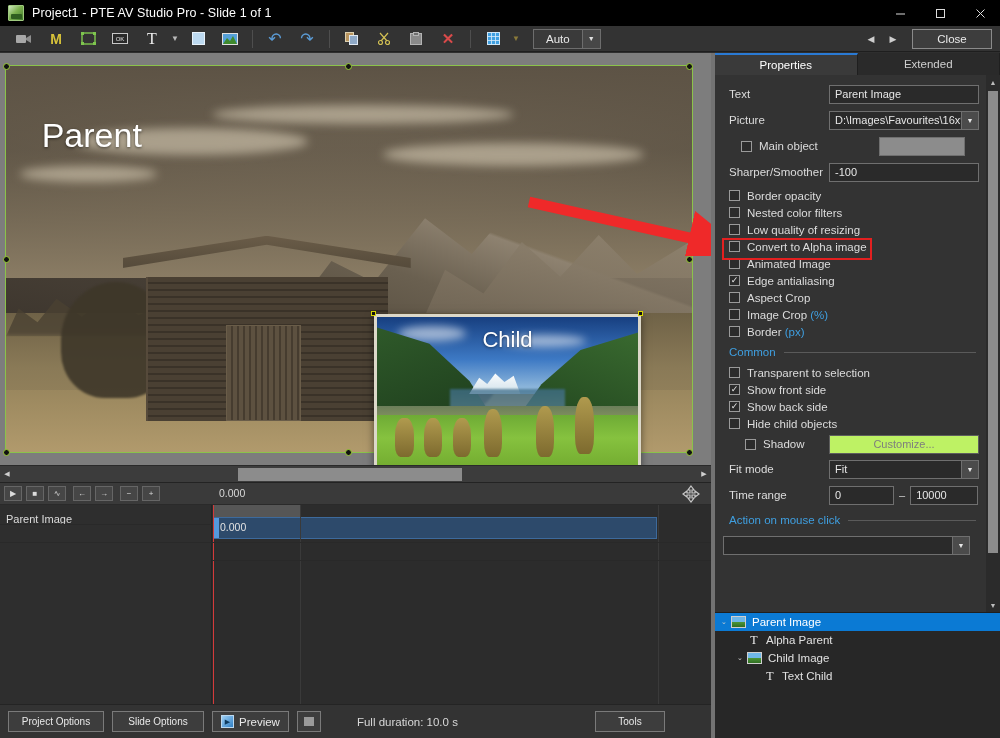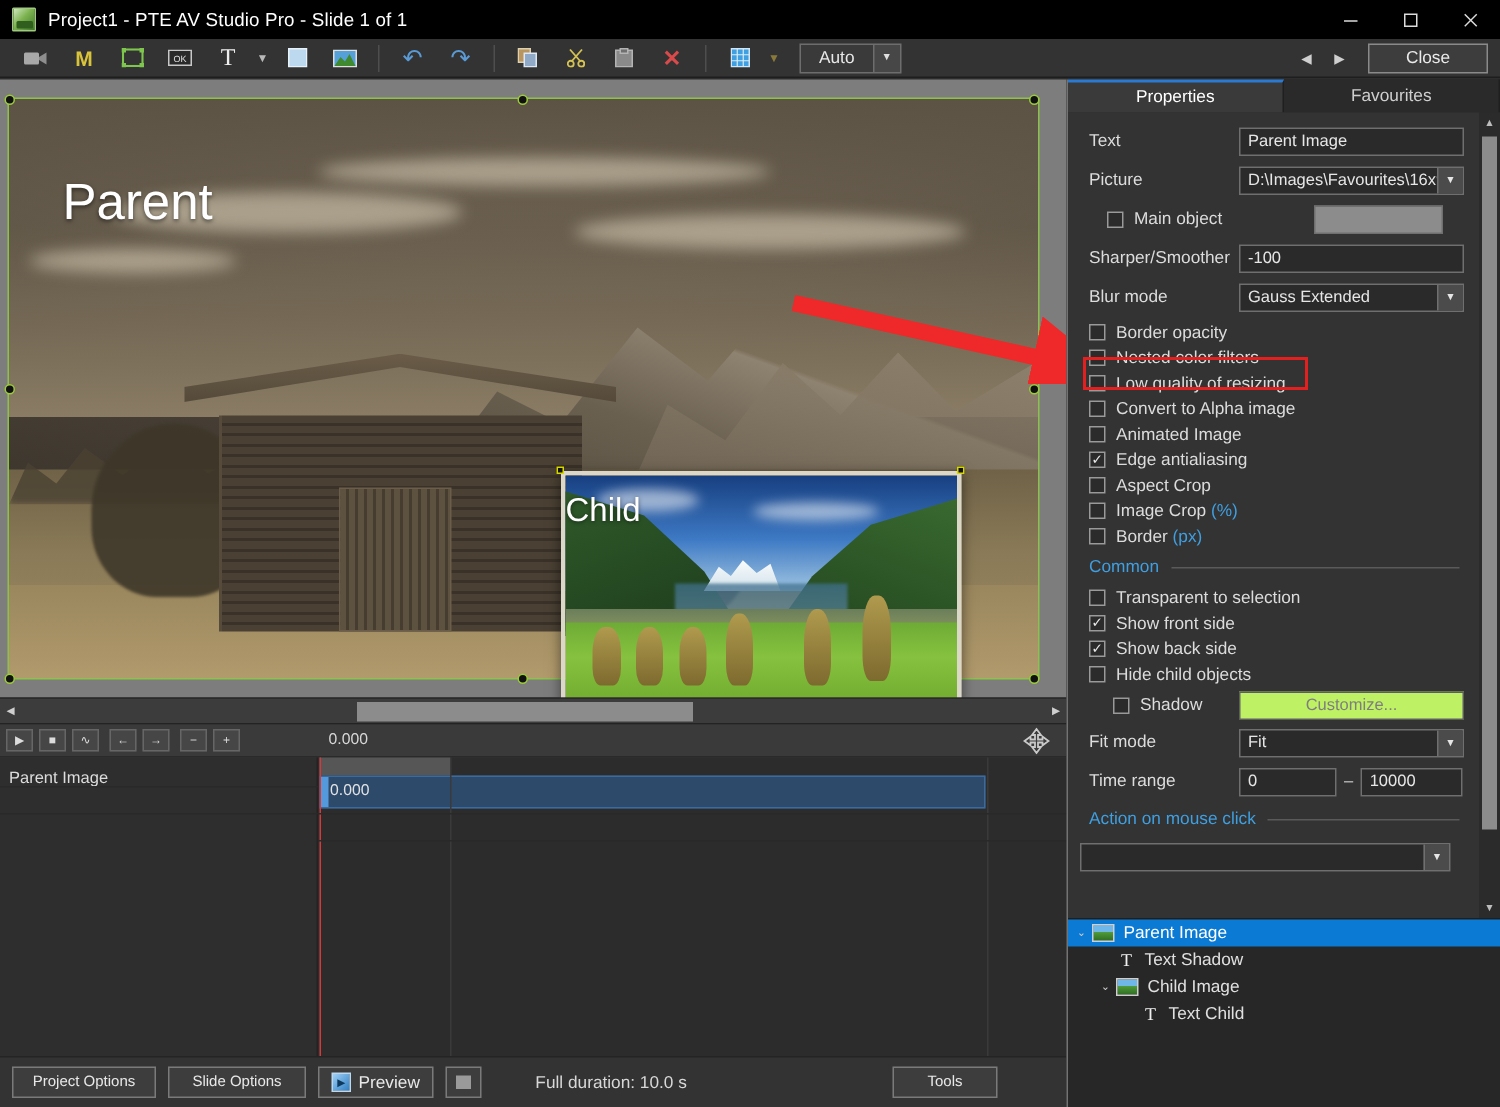--- a/index.html
+++ b/index.html
@@ -177,21 +177,21 @@
   }
   .c-meadow {
     position:absolute; left:0; bottom:0; width:100%; height:34%;
     background: linear-gradient(#6eab35 0%, #86c23f 45%, #74ad31 100%);
   }
   .hay {
     position:absolute; bottom:6%; width:7%; height:26%;
     background: linear-gradient(#b09a4e,#7d6a2e); border-radius: 44% 44% 30% 30%;
   }
   .child-title {
-    position:absolute; left:0; top:7%; width:100%; 
+    position:absolute; left:0; top:7%; width:100%; text-align:center;
     color:#ffffff; font-size:22px; text-shadow:0 1px 3px rgba(0,0,0,.5);
   }
 
   
   .handle {
     position:absolute; width:7px; height:7px; background:#111;
     border:1px solid #9ccc3a; border-radius:50%;
   }
   .child-handle {
     position:absolute; width:5px; height:5px; background:#111; border:1px solid #d7d700;
@@ -280,21 +280,21 @@
     width:24px; height:21px; border:1px solid #7a7a7a; background:#3d3d3d;
     margin-left:8px; display:flex; align-items:center; justify-content:center; flex:none;
   }
   .bb-icon-btn .sq { width:10px; height:9px; background:#9a9a9a; }
   .bb-status { color:#d8d8d8; font-size:11.5px; margin-left:36px; }
   .bb-tools { position:absolute; right:46px; }
 
   
   .rpanel {
     position:absolute; left:711px; top:53px; width:289px; height:685px;
-    background:#2e2e2e; border-left:1px solid #737373;
+    background:#2e2e2e; border-left:4px solid #737373;
   }
   .tabs { display:flex; height:22px; background:#262626; }
   .tab {
     flex:1; display:flex; align-items:center; justify-content:center;
     color:#cfcfcf; font-size:11.5px; background:#2a2a2a; border-right:1px solid #1f1f1f;
   }
   .tab.active { background:#3a3a3a; color:#ffffff; border-top:2px solid #2a7ad4; }
   .props {
     position:absolute; left:0; top:22px; width:275px; height:537px;
     background:#333333; overflow:hidden;
@@ -586,21 +586,21 @@
     <div class="bb-icon-btn">
       <div class="sq"></div>
     </div>
     <div class="bb-status">Full duration: 10.0 s</div>
     <div class="bb-btn bb-tools" style="width:70px">Tools</div>
   </div>
 
   <div class="rpanel">
     <div class="tabs">
       <div class="tab active">Properties</div>
-      <div class="tab">Favourites</div>
+      <div class="tab">Extended</div>
     </div>
 
     <div class="props">
       <div style="height:6px"></div>
 
       <div class="prow">
         <div class="plabel">Text</div>
         <div class="pinput" style="width:150px">Parent Image</div>
       </div>
 
@@ -618,27 +618,20 @@
           <div class="cblabel">Main object</div>
         </div>
         <div class="pswatch"></div>
       </div>
 
       <div class="prow">
         <div class="plabel">Sharper/Smoother</div>
         <div class="pinput" style="width:150px">-100</div>
       </div>
 
-      <div class="prow">
-        <div class="plabel">Blur mode</div>
-        <div class="pcombo" style="width:150px">
-          <div class="val">Gauss Extended</div>
-          <div class="drop">▼</div>
-        </div>
-      </div>
 
       <div style="height:2px"></div>
       <div id="cb-list">
           <div class="cbrow">
             <div class="cbox"></div>
             <div class="cblabel">Border opacity</div>
           </div>
           <div class="cbrow">
             <div class="cbox"></div>
             <div class="cblabel">Nested color filters</div>
@@ -741,21 +734,21 @@
 
     <div class="tree" id="tree">
         <div class="titem sel" style="padding-left: 2px;">
           <div class="chev">⌄</div>
           <div class="img-ic"></div>
           <span>Parent Image</span>
         </div>
         <div class="titem" style="padding-left: 18px;">
           <div class="chev blank">⌄</div>
           <div class="t-ic">T</div>
-          <span>Text Shadow</span>
+          <span>Alpha Parent</span>
         </div>
         <div class="titem" style="padding-left: 18px;">
           <div class="chev">⌄</div>
           <div class="img-ic"></div>
           <span>Child Image</span>
         </div>
         <div class="titem" style="padding-left: 34px;">
           <div class="chev blank">⌄</div>
           <div class="t-ic">T</div>
           <span>Text Child</span>

